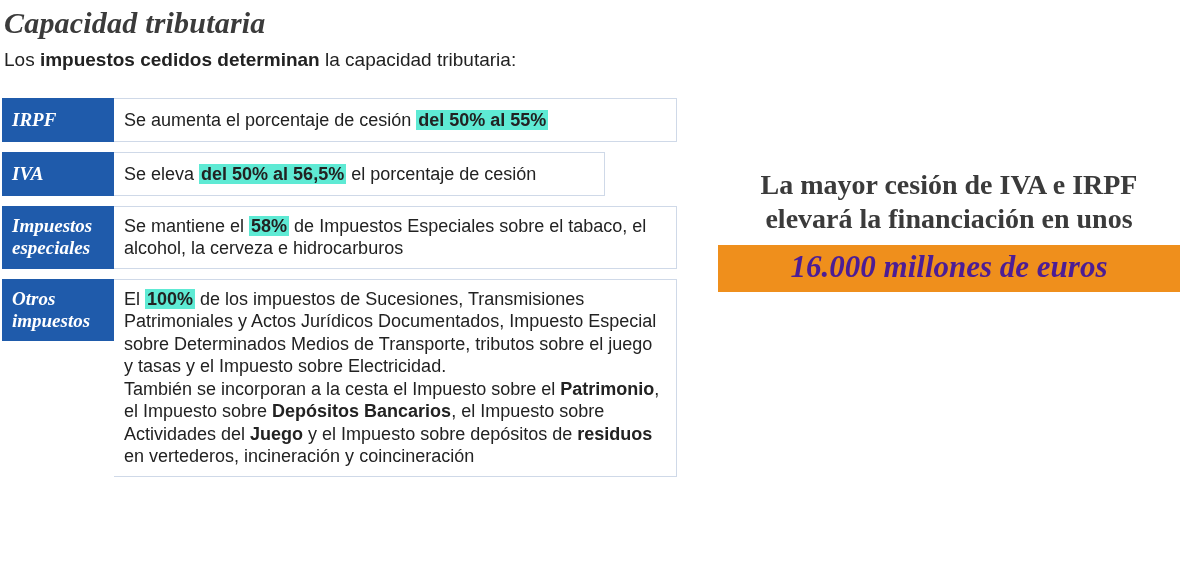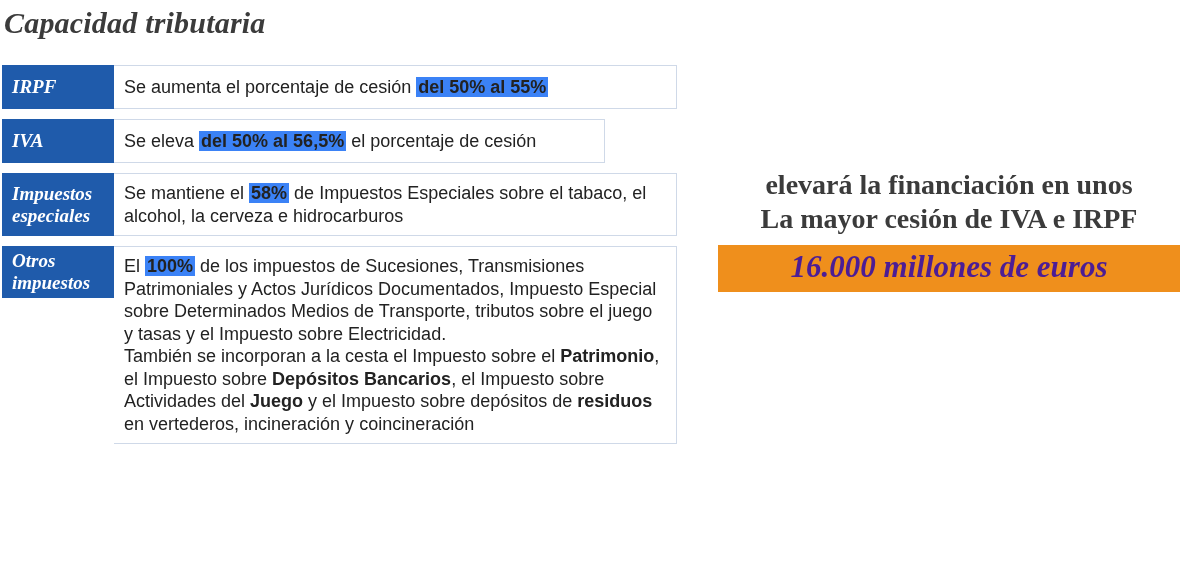--- a/index.html
+++ b/index.html
@@ -87,32 +87,32 @@
     color: #222;
   }
 
   .row-body.tall {
     justify-content: flex-start;
     padding-top: 8px;
     align-items: center;
   }
 
   .hl {
-    background: #3b82f6;
+    background: #5eead4;
     font-weight: bold;
     padding: 0 2px;
   }
   .row-body b { font-weight: bold; }
 
   .row-irpf  { width: 675px; justify-content: flex-end; }
   .row-iva   { width: 603px; }
   .row-esp   { width: 675px; }
   .row-otros { width: 675px; }
 
-  .row-otros .row-label { align-self: flex-start; height: 52px; }
+  .row-otros .row-label { align-self: flex-start; height: 62px; }
 
   
   .right-col {
     position: absolute;
     left: 718px;
     top: 168px;
     width: 462px;
     text-align: center;
   }
 
@@ -137,20 +137,23 @@
     white-space: nowrap;
   }
 </style>
 </head>
 <body>
 
 <div class="left-col">
 
   <div class="page-title">Capacidad tributaria</div>
 
+  <div class="subtitle">
+    <span>Los </span><b>impuestos cedidos determinan</b><span> la capacidad tributaria:</span>
+  </div>
 
   <div class="rows">
 
     <div class="row row-irpf">
       <div class="row-label">IRPF</div>
       <div class="row-body">
         <div>
           <span>Se aumenta el porcentaje de cesión </span><span class="hl">del 50% al 55%</span><span></span>
         </div>
       </div>
@@ -190,17 +193,17 @@
           <span>También se incorporan a la cesta el Impuesto sobre el </span><b>Patrimonio</b><span>, el Impuesto sobre </span><b>Depósitos Bancarios</b><span>, el Impuesto sobre Actividades del </span><b>Juego</b><span> y el Impuesto sobre depósitos de </span><b>residuos</b><span> en vertederos, incineración y coincineración</span>
         </div>
       </div>
     </div>
 
   </div>
 </div>
 
 <div class="right-col">
   <div class="right-head">
+    <div>La mayor cesión de IVA e IRPF</div>
     <div>elevará la financiación en unos</div>
-    <div>La mayor cesión de IVA e IRPF</div>
   </div>
   <div class="right-banner">16.000 millones de euros</div>
 </div>
 
 </body></html>

